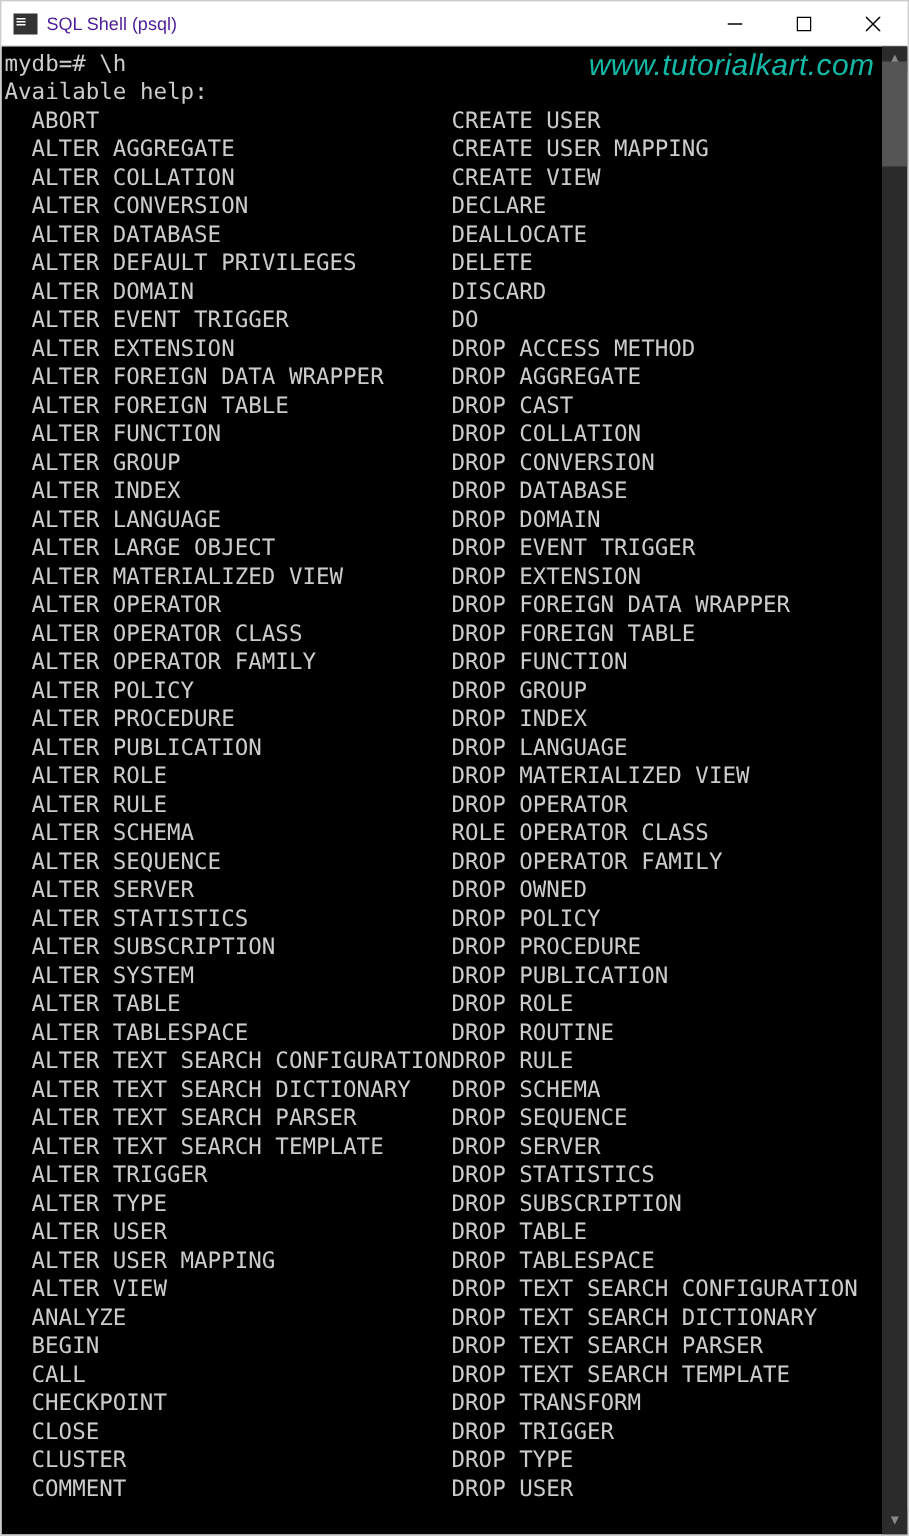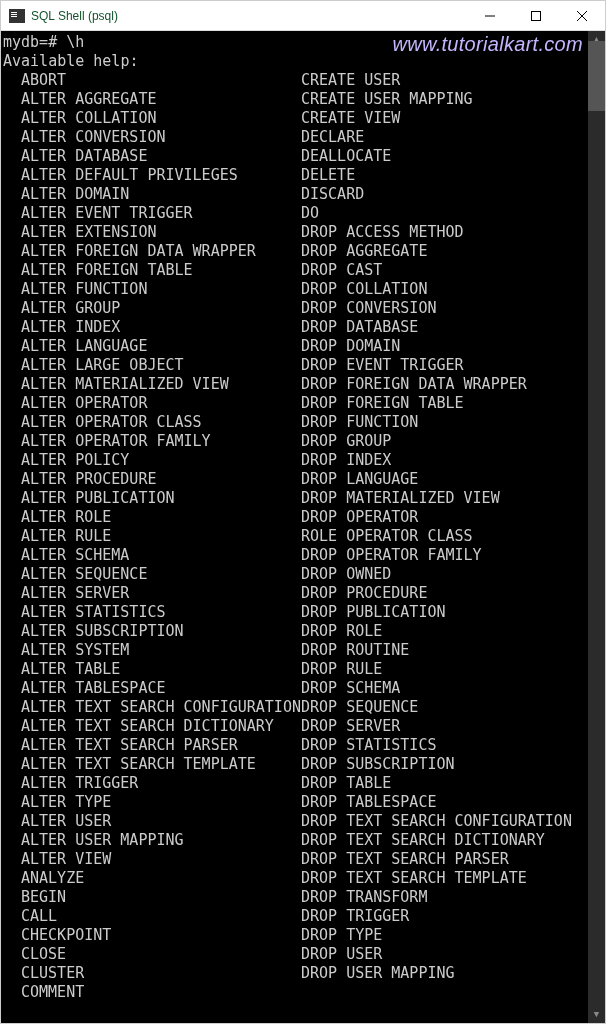--- a/index.html
+++ b/index.html
@@ -33,21 +33,21 @@
       top: 3px;
       width: 6px;
       height: 1px;
       background: #fff;
       box-shadow: 0 2px 0 #fff, 0 4px 0 #fff;
     }
     .title-text {
       flex: 1;
       font-family: "Segoe UI", sans-serif;
       font-size: 12px;
-      color: #14532d;
+      color: #4c1d95;
     }
     .win-controls {
       display: flex;
       height: 100%;
     }
     .win-btn {
       width: 46px;
       height: 100%;
       display: flex;
       align-items: center;
@@ -93,21 +93,21 @@
       font-size: 9px;
       text-align: center;
       line-height: 17px;
     }
     .scrollbar-btn.up { top: 0; }
     .scrollbar-btn.down { bottom: 0; }
     .watermark {
       position: absolute;
       top: 4px;
       right: 22px;
-      color: #c4b5fd;
+      color: #14b8a6;
       font-family: "Arial", sans-serif;
       font-size: 20px;
       font-style: italic;
       letter-spacing: 0.3px;
     }
     .prompt-line { white-space: pre; }
     .help-header { white-space: pre; }
     .columns {
       display: flex;
       padding-left: 18px;
@@ -211,52 +211,53 @@
         <div class="help-item">DISCARD</div>
         <div class="help-item">DO</div>
         <div class="help-item">DROP ACCESS METHOD</div>
         <div class="help-item">DROP AGGREGATE</div>
         <div class="help-item">DROP CAST</div>
         <div class="help-item">DROP COLLATION</div>
         <div class="help-item">DROP CONVERSION</div>
         <div class="help-item">DROP DATABASE</div>
         <div class="help-item">DROP DOMAIN</div>
         <div class="help-item">DROP EVENT TRIGGER</div>
+        <div class="help-item">DROP EXTENSION</div>
         <div class="help-item">DROP FOREIGN DATA WRAPPER</div>
         <div class="help-item">DROP FOREIGN TABLE</div>
         <div class="help-item">DROP FUNCTION</div>
         <div class="help-item">DROP GROUP</div>
         <div class="help-item">DROP INDEX</div>
         <div class="help-item">DROP LANGUAGE</div>
         <div class="help-item">DROP MATERIALIZED VIEW</div>
         <div class="help-item">DROP OPERATOR</div>
         <div class="help-item">ROLE OPERATOR CLASS</div>
         <div class="help-item">DROP OPERATOR FAMILY</div>
         <div class="help-item">DROP OWNED</div>
+        <div class="help-item">DROP POLICY</div>
         <div class="help-item">DROP PROCEDURE</div>
         <div class="help-item">DROP PUBLICATION</div>
         <div class="help-item">DROP ROLE</div>
         <div class="help-item">DROP ROUTINE</div>
         <div class="help-item">DROP RULE</div>
         <div class="help-item">DROP SCHEMA</div>
         <div class="help-item">DROP SEQUENCE</div>
         <div class="help-item">DROP SERVER</div>
         <div class="help-item">DROP STATISTICS</div>
         <div class="help-item">DROP SUBSCRIPTION</div>
         <div class="help-item">DROP TABLE</div>
         <div class="help-item">DROP TABLESPACE</div>
         <div class="help-item">DROP TEXT SEARCH CONFIGURATION</div>
         <div class="help-item">DROP TEXT SEARCH DICTIONARY</div>
         <div class="help-item">DROP TEXT SEARCH PARSER</div>
         <div class="help-item">DROP TEXT SEARCH TEMPLATE</div>
         <div class="help-item">DROP TRANSFORM</div>
         <div class="help-item">DROP TRIGGER</div>
         <div class="help-item">DROP TYPE</div>
         <div class="help-item">DROP USER</div>
-        <div class="help-item">DROP USER MAPPING</div>
       </div>
   </div>
   <div class="scrollbar">
     <div class="scrollbar-btn up">▲</div>
     <div class="scrollbar-thumb"></div>
     <div class="scrollbar-btn down">▼</div>
   </div>
 </div>
 
 </body></html>

